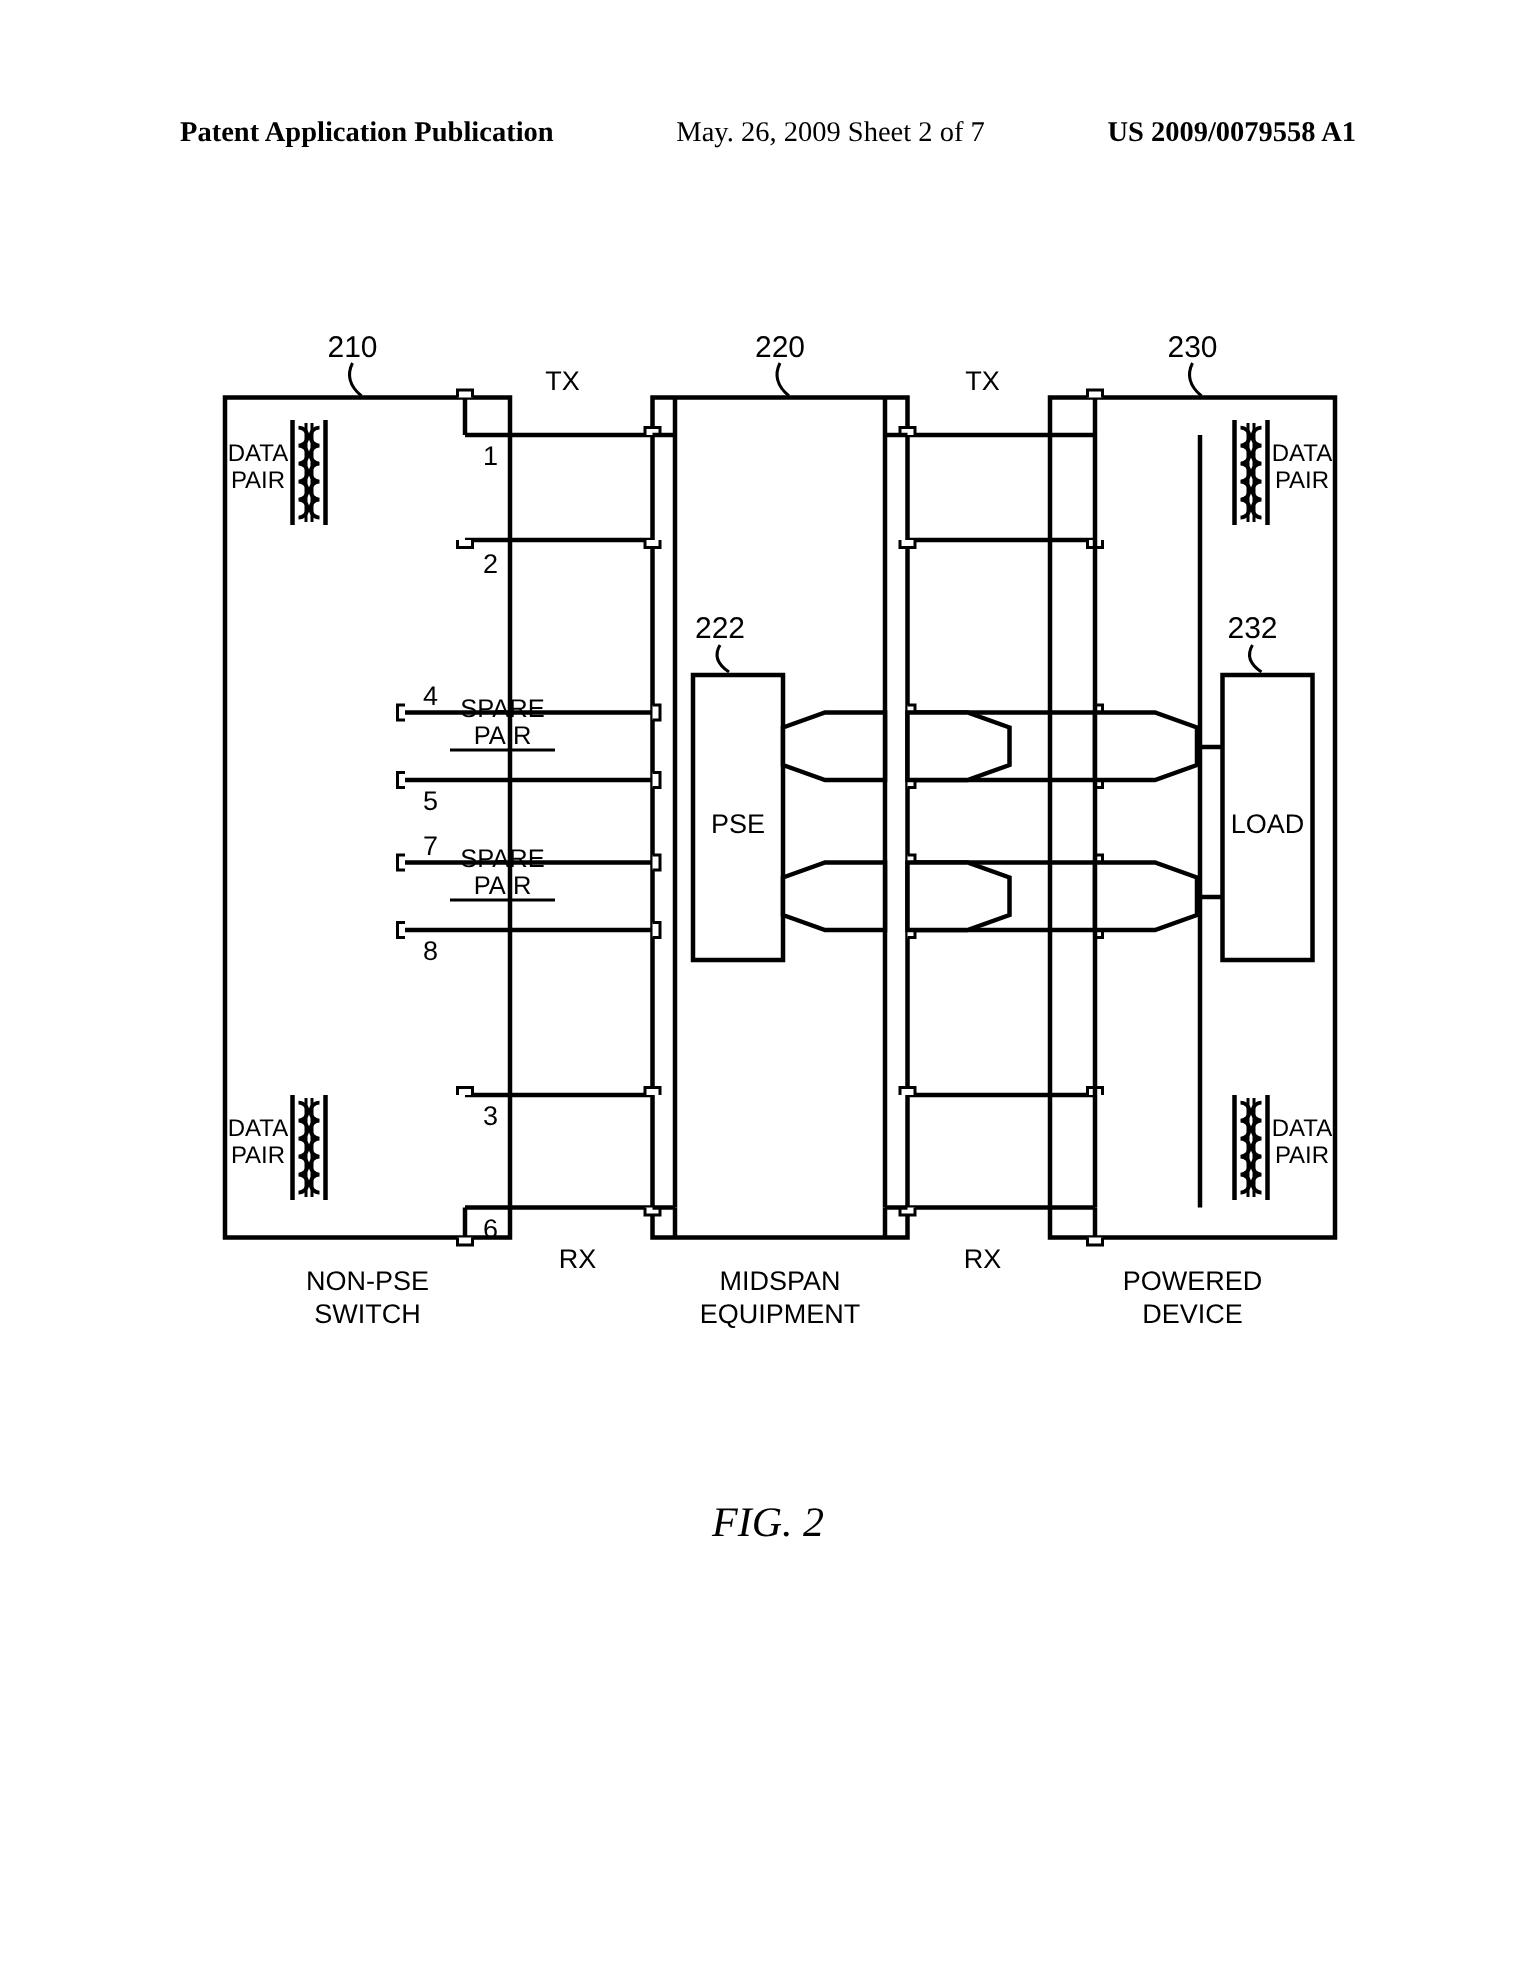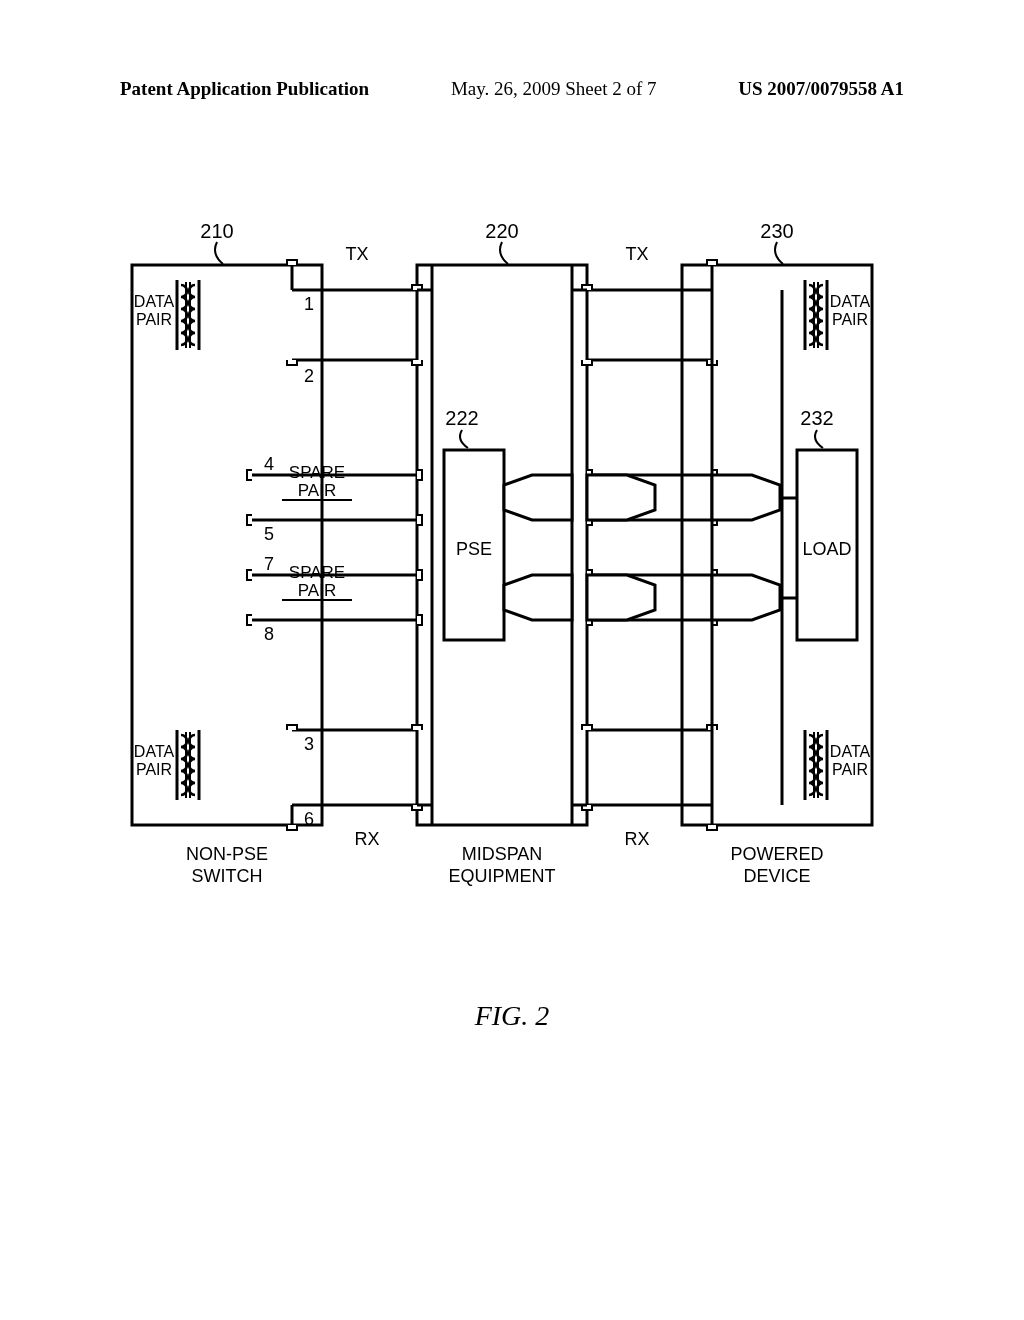--- a/index.html
+++ b/index.html
@@ -21,21 +21,21 @@
     padding: 0 120px 0 120px;
     font-size: 19px;
     gap: 18px;
   }
   .header .left { font-weight: bold; }
   .header .mid { }
   .header .right { font-weight: bold; }
   .figure {
     position: absolute;
     top: 220px;
-    left: 122px;
+    left: 140px;
     width: 760px;
     height: 740px;
   }
   .figure svg { display: block; }
   .fig-caption {
     position: absolute;
     top: 1000px;
     left: 0;
     width: 1024px;
     text-align: center;
@@ -44,21 +44,21 @@
     font-family: "Times New Roman", serif;
   }
   text { font-family: Arial, Helvetica, sans-serif; }
 </style>
 </head>
 <body>
 
 <div class="header">
   <span class="left">Patent Application Publication</span>
   <span class="mid">May. 26, 2009  Sheet 2 of 7</span>
-  <span class="right">US 2007/0079558 A1</span>
+  <span class="right">US 2009/0079558 A1</span>
 </div>
 
 <div class="figure">
 <svg viewBox="0 0 760 720" width="760" height="720" xmlns="http://www.w3.org/2000/svg">
   <defs>
     <g id="bumpU">
           <path d="M -5 0 L -5 -5 L 5 -5 L 5 0" fill="#fff" stroke="#000" stroke-width="2"></path>
         </g>
     <g id="bumpD">
           <path d="M -5 0 L -5 5 L 5 5 L 5 0" fill="#fff" stroke="#000" stroke-width="2"></path>

